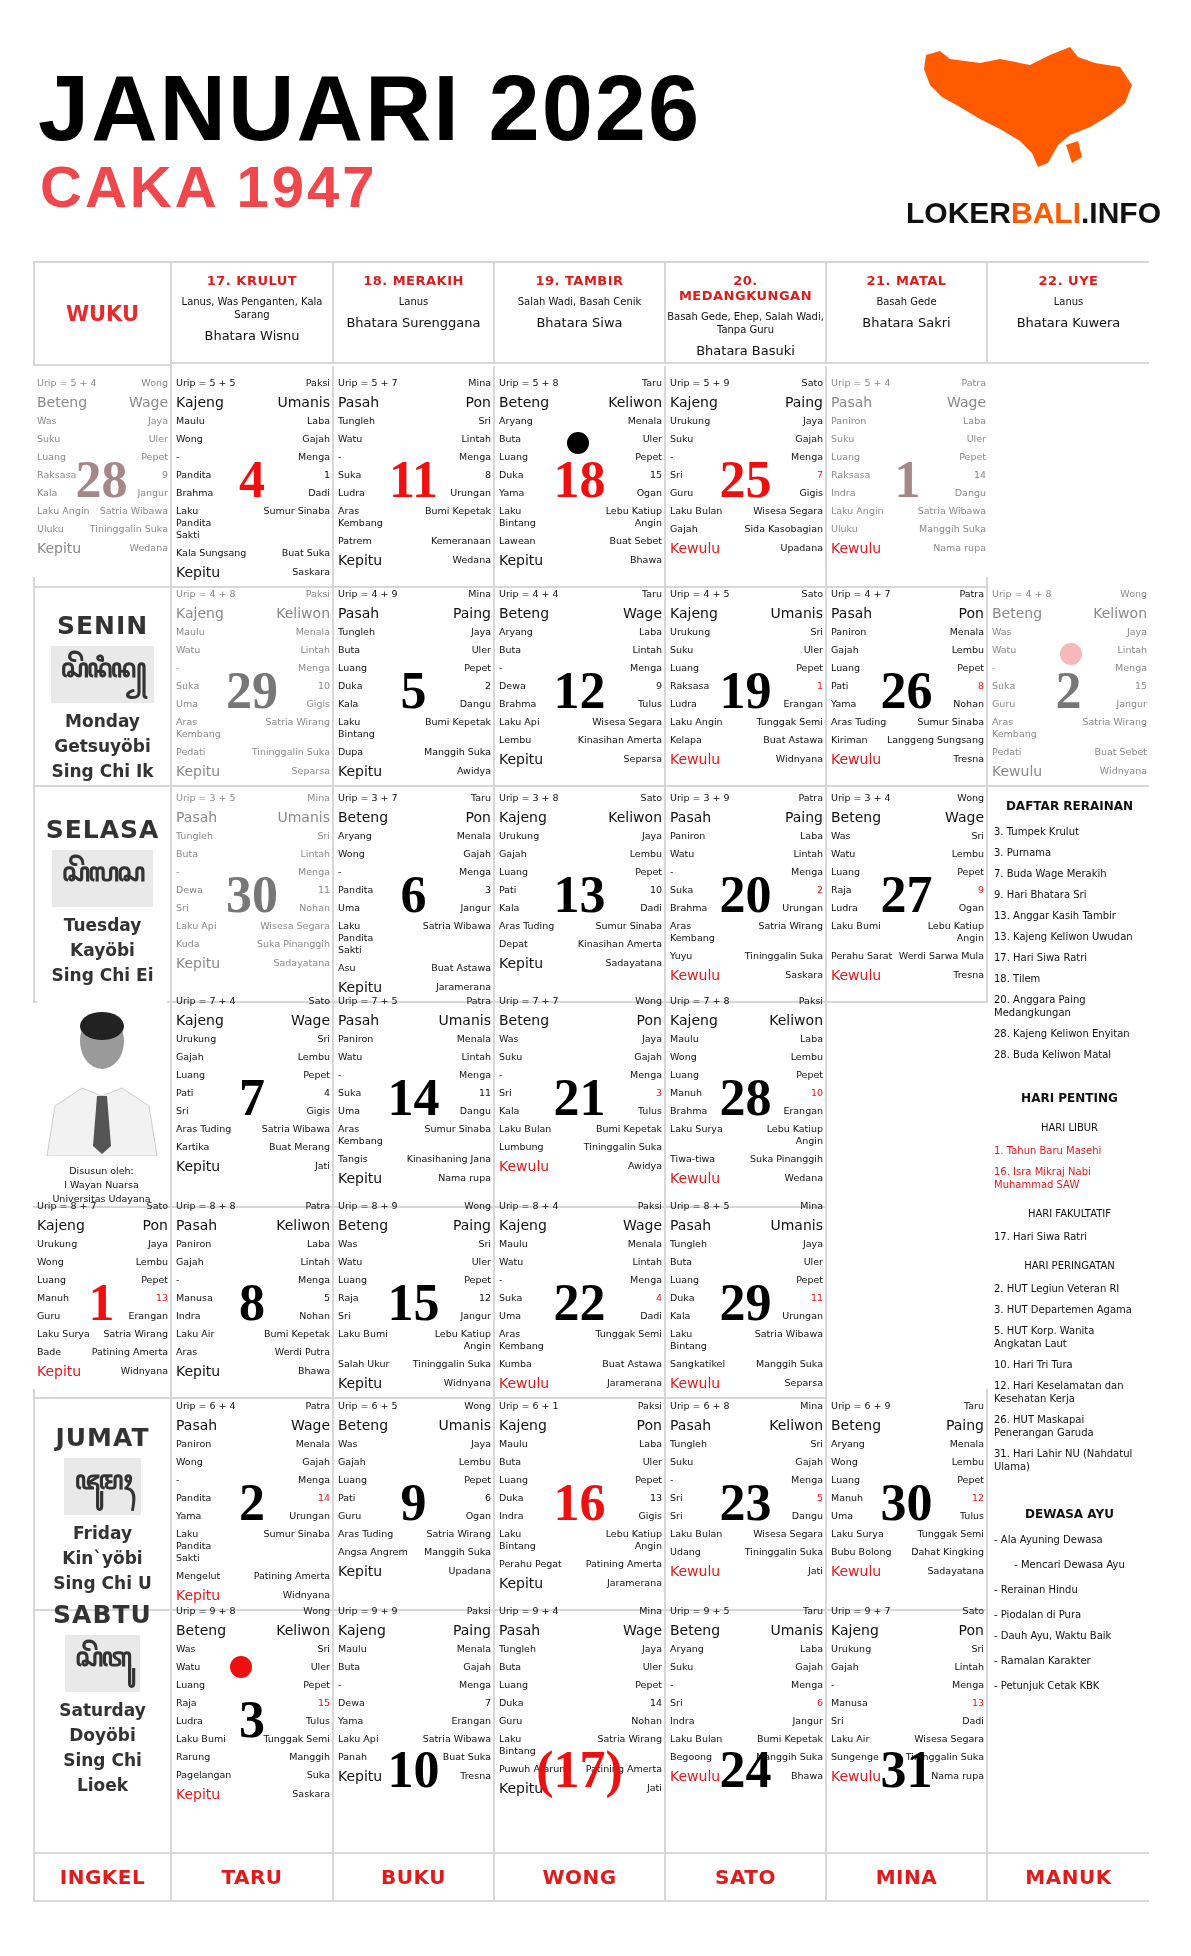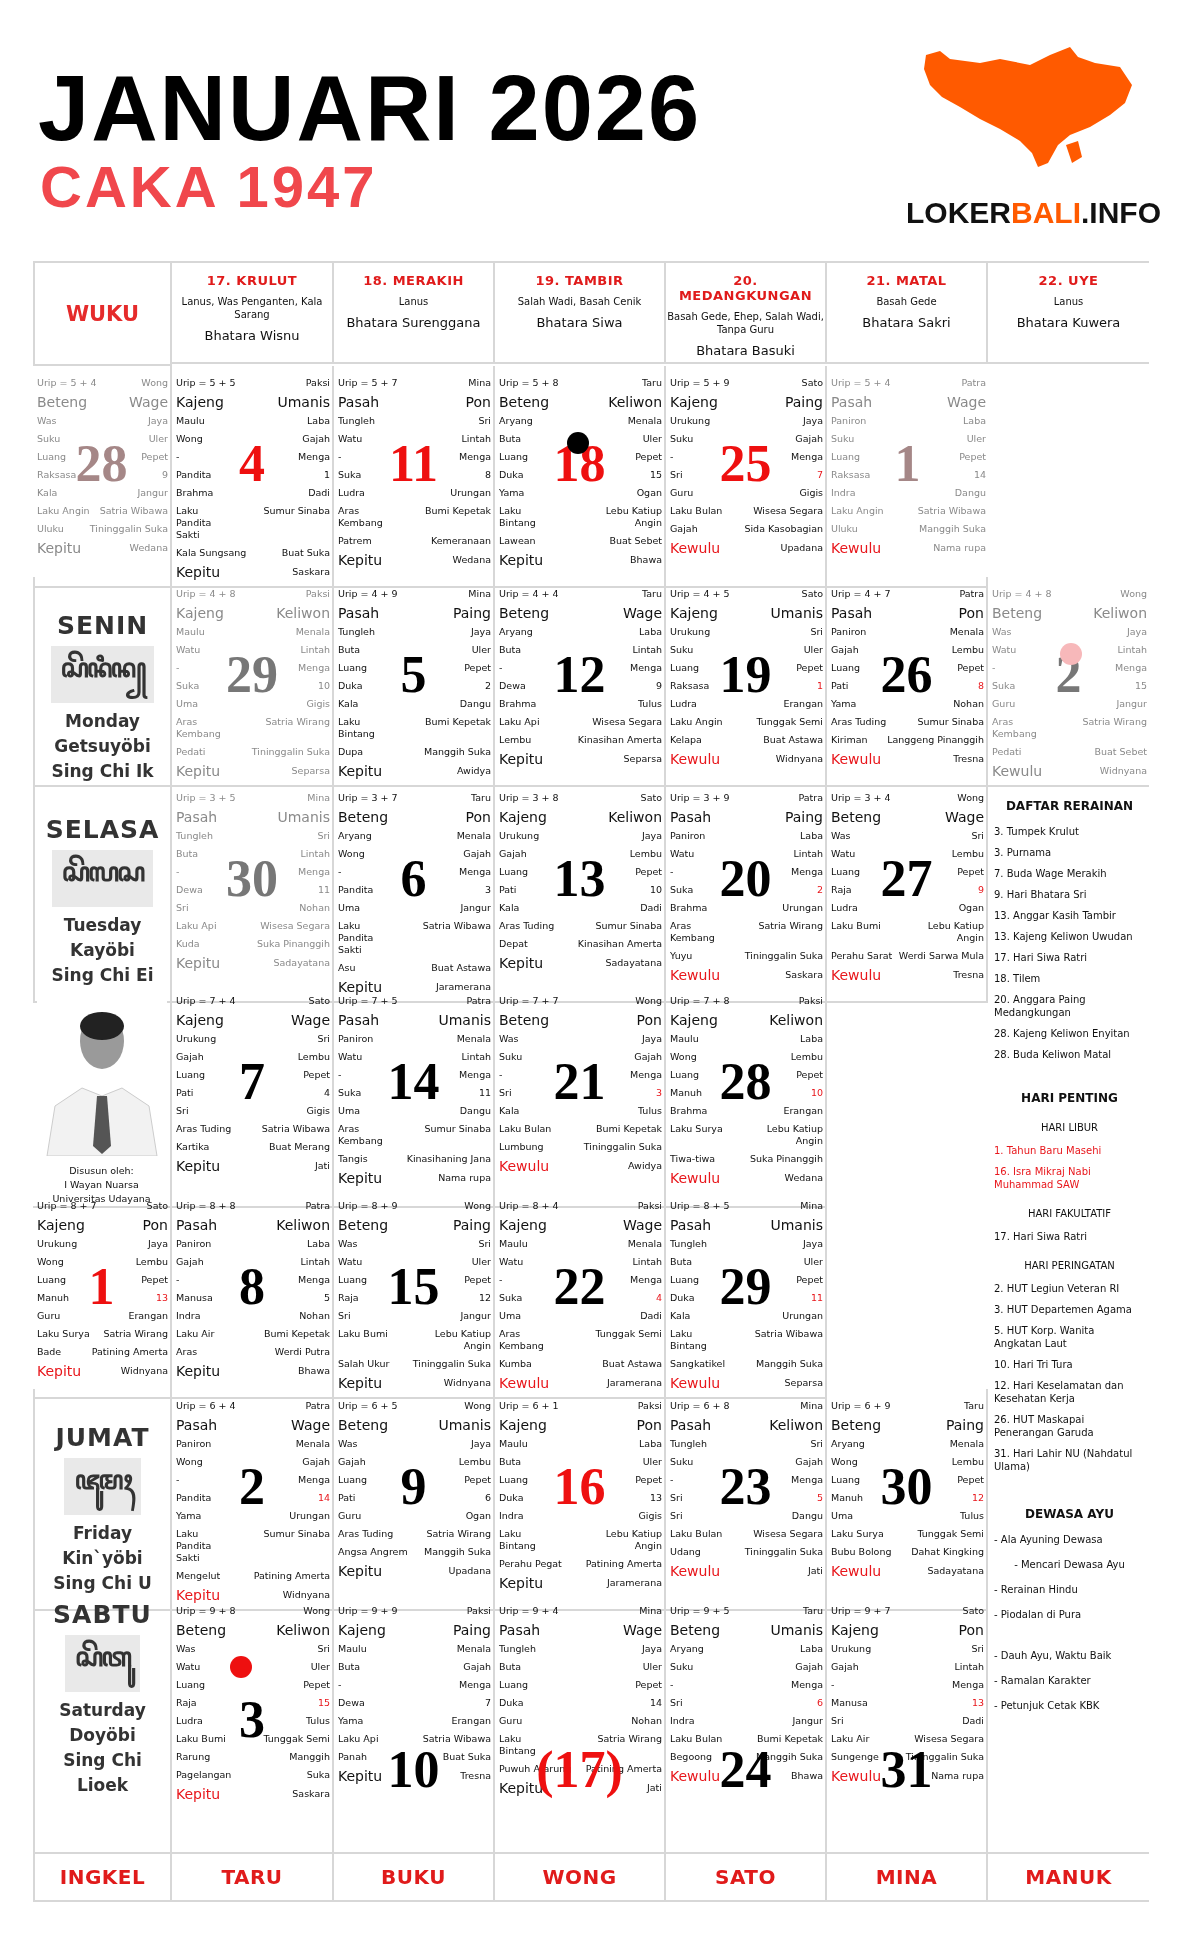--- a/index.html
+++ b/index.html
@@ -27,21 +27,21 @@
   .dayname .bali { display: inline-block; background: #e9e9e9; color: #333; font-family: "DejaVu Serif", serif; font-size: 26px; padding: 2px 10px; margin: 6px 0 6px; letter-spacing: -2px; }
   .dayname .d3, .dayname .d4, .dayname .d5 { font-size: 17px; line-height: 25px; color: #333; }
 
   .day { padding: 8px 2px 4px 4px; font-family: "DejaVu Sans", sans-serif; color: #111; font-size: 9.5px; }
   .day.faded { color: #8a8a8a; }
   .day .row { display: flex; justify-content: space-between; align-items: flex-start; line-height: 18px; }
   .day .row.big { font-size: 14px; line-height: 20px; }
   .day .row.two { line-height: 12px; padding: 3px 0; }
   .day .row .r { text-align: right; }
   .day .row .red { color: #e8161b; }
-  .day .num { position: absolute; left: 50%; top: 72px; transform: translateX(-50%); font-family: "Liberation Serif", serif; font-weight: bold; font-size: 52px; line-height: 1; color: #000; }
+  .day .num { position: absolute; left: 50%; top: 88px; transform: translateX(-50%); font-family: "Liberation Serif", serif; font-weight: bold; font-size: 52px; line-height: 1; color: #000; }
   .day.faded .num { color: #777; }
   .day .num.red { color: #ee1010; }
   .day .num.mauve { color: #a58787; }
   .day .moon { position: absolute; left: 72px; top: 66px; width: 22px; height: 22px; border-radius: 50%; }
 
   .sidebar { padding: 10px 4px 0 6px; font-family: "DejaVu Sans", sans-serif; font-size: 10px; color: #111; }
   .sidebar h3 { text-align: center; font-size: 12px; margin: 8px 0 12px; }
   .sidebar .it { line-height: 13px; margin-bottom: 8px; }
   .sidebar .red { color: #e8161b; }
   .sidebar .sub { margin: 16px 0 10px; text-align: center; }
@@ -569,21 +569,21 @@
           <div class="row">
             <span>Yama</span>
             <span class="r">Nohan</span>
           </div>
           <div class="row two">
             <span style="max-width: 60px;">Aras Tuding</span>
             <span class="r" style="max-width: 70px;">Sumur Sinaba</span>
           </div>
           <div class="row">
             <span>Kiriman</span>
-            <span class="r">Langgeng Pinanggih</span>
+            <span class="r">Langgeng Sungsang</span>
           </div>
           <div class="row big">
             <span class="red">Kewulu</span>
             <span class="r" style="font-size: 9.5px;">Tresna</span>
           </div>
           <div class="num">26</div>
         </div>
         <div class="cell day last faded">
           <div class="row">
             <span>Urip = 4 + 8</span>
@@ -876,21 +876,21 @@
           <div class="it">3. HUT Departemen Agama</div>
           <div class="it">5. HUT Korp. Wanita Angkatan Laut</div>
           <div class="it">10. Hari Tri Tura</div>
           <div class="it">12. Hari Keselamatan dan Kesehatan Kerja</div>
           <div class="it">26. HUT Maskapai Penerangan Garuda</div>
           <div class="it">31. Hari Lahir NU (Nahdatul Ulama)</div>
           <h3 style="margin-top: 34px;">DEWASA AYU</h3>
           <div class="it" style="margin-bottom: 12px;">- Ala Ayuning Dewasa</div>
           <div class="it" style="margin-bottom: 12px; text-align: center;">- Mencari Dewasa Ayu</div>
           <div class="it" style="margin-bottom: 12px;">- Rerainan Hindu</div>
-          <div class="it" style="margin-bottom: 28px;">- Piodalan di Pura</div>
+          <div class="it" style="margin-bottom: 8px;">- Piodalan di Pura</div>
           <div class="it" style="margin-bottom: 12px;">- Dauh Ayu, Waktu Baik</div>
           <div class="it" style="margin-bottom: 12px;">- Ramalan Karakter</div>
           <div class="it" style="margin-bottom: 12px;">- Petunjuk Cetak KBK</div>
         </div>
       </div>
       <div class="grid" style="height: 205px;">
         <div class="cell">
           <div class="photo"><svg viewBox="0 0 130 160" width="130" height="160">
               <rect width="130" height="160" fill="#fff"></rect>
               <ellipse cx="65" cy="45" rx="22" ry="28" fill="#9a9a9a"></ellipse>

